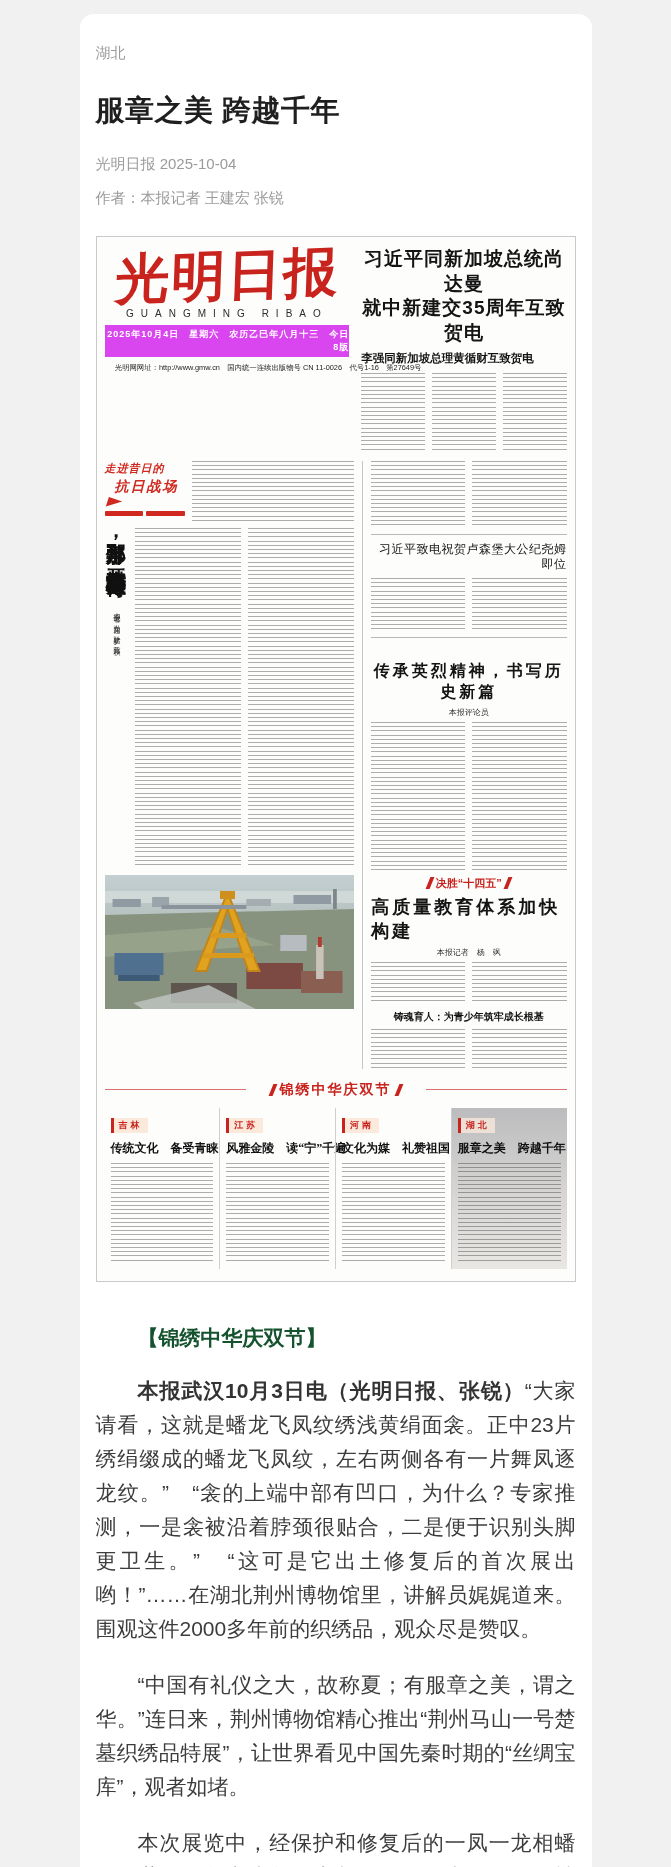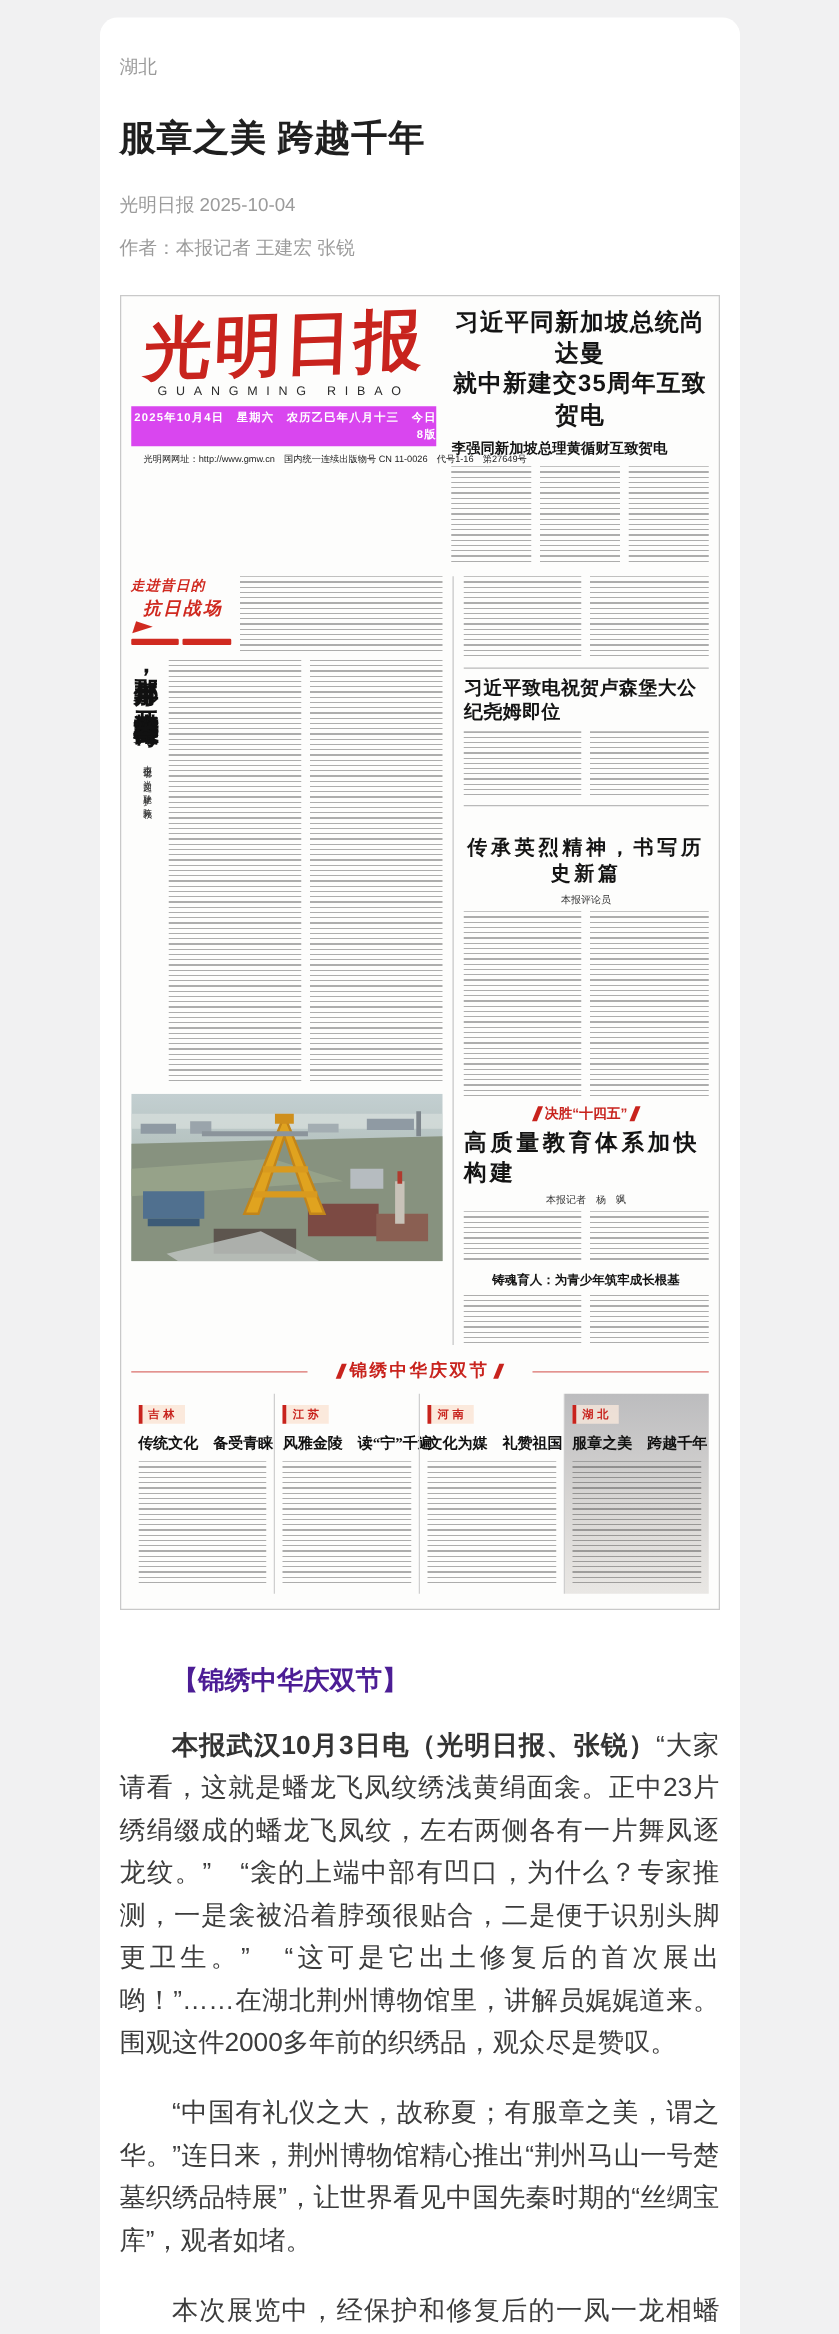--- a/index.html
+++ b/index.html
@@ -69,21 +69,21 @@
 
   .row2{display:flex;gap:7px;height:340px;margin-top:7px;}
   .vblock{writing-mode:vertical-rl;height:340px;flex:none;}
   .vtitle{
     font-family:"Liberation Serif", serif;font-weight:900;font-size:20px;
     letter-spacing:1px;line-height:1.15;color:#111;
   }
   .vbyline{font-size:7px;color:#333;margin-top:40px;letter-spacing:1px;line-height:2;}
   .photo{margin-top:7px;width:100%;height:134px;display:block;}
 
-  .hl2{font-size:15px;font-weight:700;text-align:left;letter-spacing:.5px;line-height:1.25;}
+  .hl2{font-size:12px;font-weight:400;text-align:right;letter-spacing:.5px;line-height:1.25;}
   .hl3{font-family:"Liberation Serif", serif;font-size:16px;font-weight:900;text-align:center;letter-spacing:3px;margin-top:16px;}
   .byline-s{font-size:8px;color:#333;text-align:center;margin:4px 0;}
   .label145{display:flex;justify-content:center;align-items:center;gap:4px;color:#c8231d;font-weight:900;font-size:11px;margin-top:6px;}
   .rslash{width:4px;height:12px;background:#c8231d;transform:skewX(-22deg);}
   .hl4{font-family:"Liberation Serif", serif;font-size:18px;font-weight:900;text-align:left;letter-spacing:3px;margin-top:4px;}
   .hl4sub{font-size:10px;font-weight:900;text-align:center;margin:6px 0 5px;}
 
   .banner{display:flex;align-items:center;gap:25px;margin-top:12px;color:#c8231d;}
   .bline{flex:1;border-top:1px solid rgba(200,35,29,.65);}
   .banner-text{font-weight:900;font-size:14px;letter-spacing:2px;display:flex;align-items:center;gap:5px;}
@@ -98,21 +98,21 @@
     background:#fbe9dc;border-left:3px solid #c8231d;
   }
   .strip-col.highlight .region{background:rgba(251,233,220,.75);}
   .strip-title{
     font-family:"Liberation Serif", serif;font-weight:900;font-size:12px;
     text-align:center;margin:7px 0 6px;color:#111;white-space:nowrap;
   }
   .strip-mt{height:98px;}
 
   
-  .section-tag{font-weight:900;font-size:21px;color:#4c1d95;margin:42px 0 0;text-indent:2em;}
+  .section-tag{font-weight:900;font-size:21px;color:#14532d;margin:42px 0 0;text-indent:2em;}
   p.body{font-size:21px;line-height:1.62;color:#3c3c3c;text-align:justify;text-indent:2em;margin:22px 0 0;}
   p.body b{color:#333;}
 </style>
 </head>
 <body>
 
 <div class="card">
 
   <div class="category">湖北</div>
   <h1 class="title">服章之美 跨越千年</h1>

